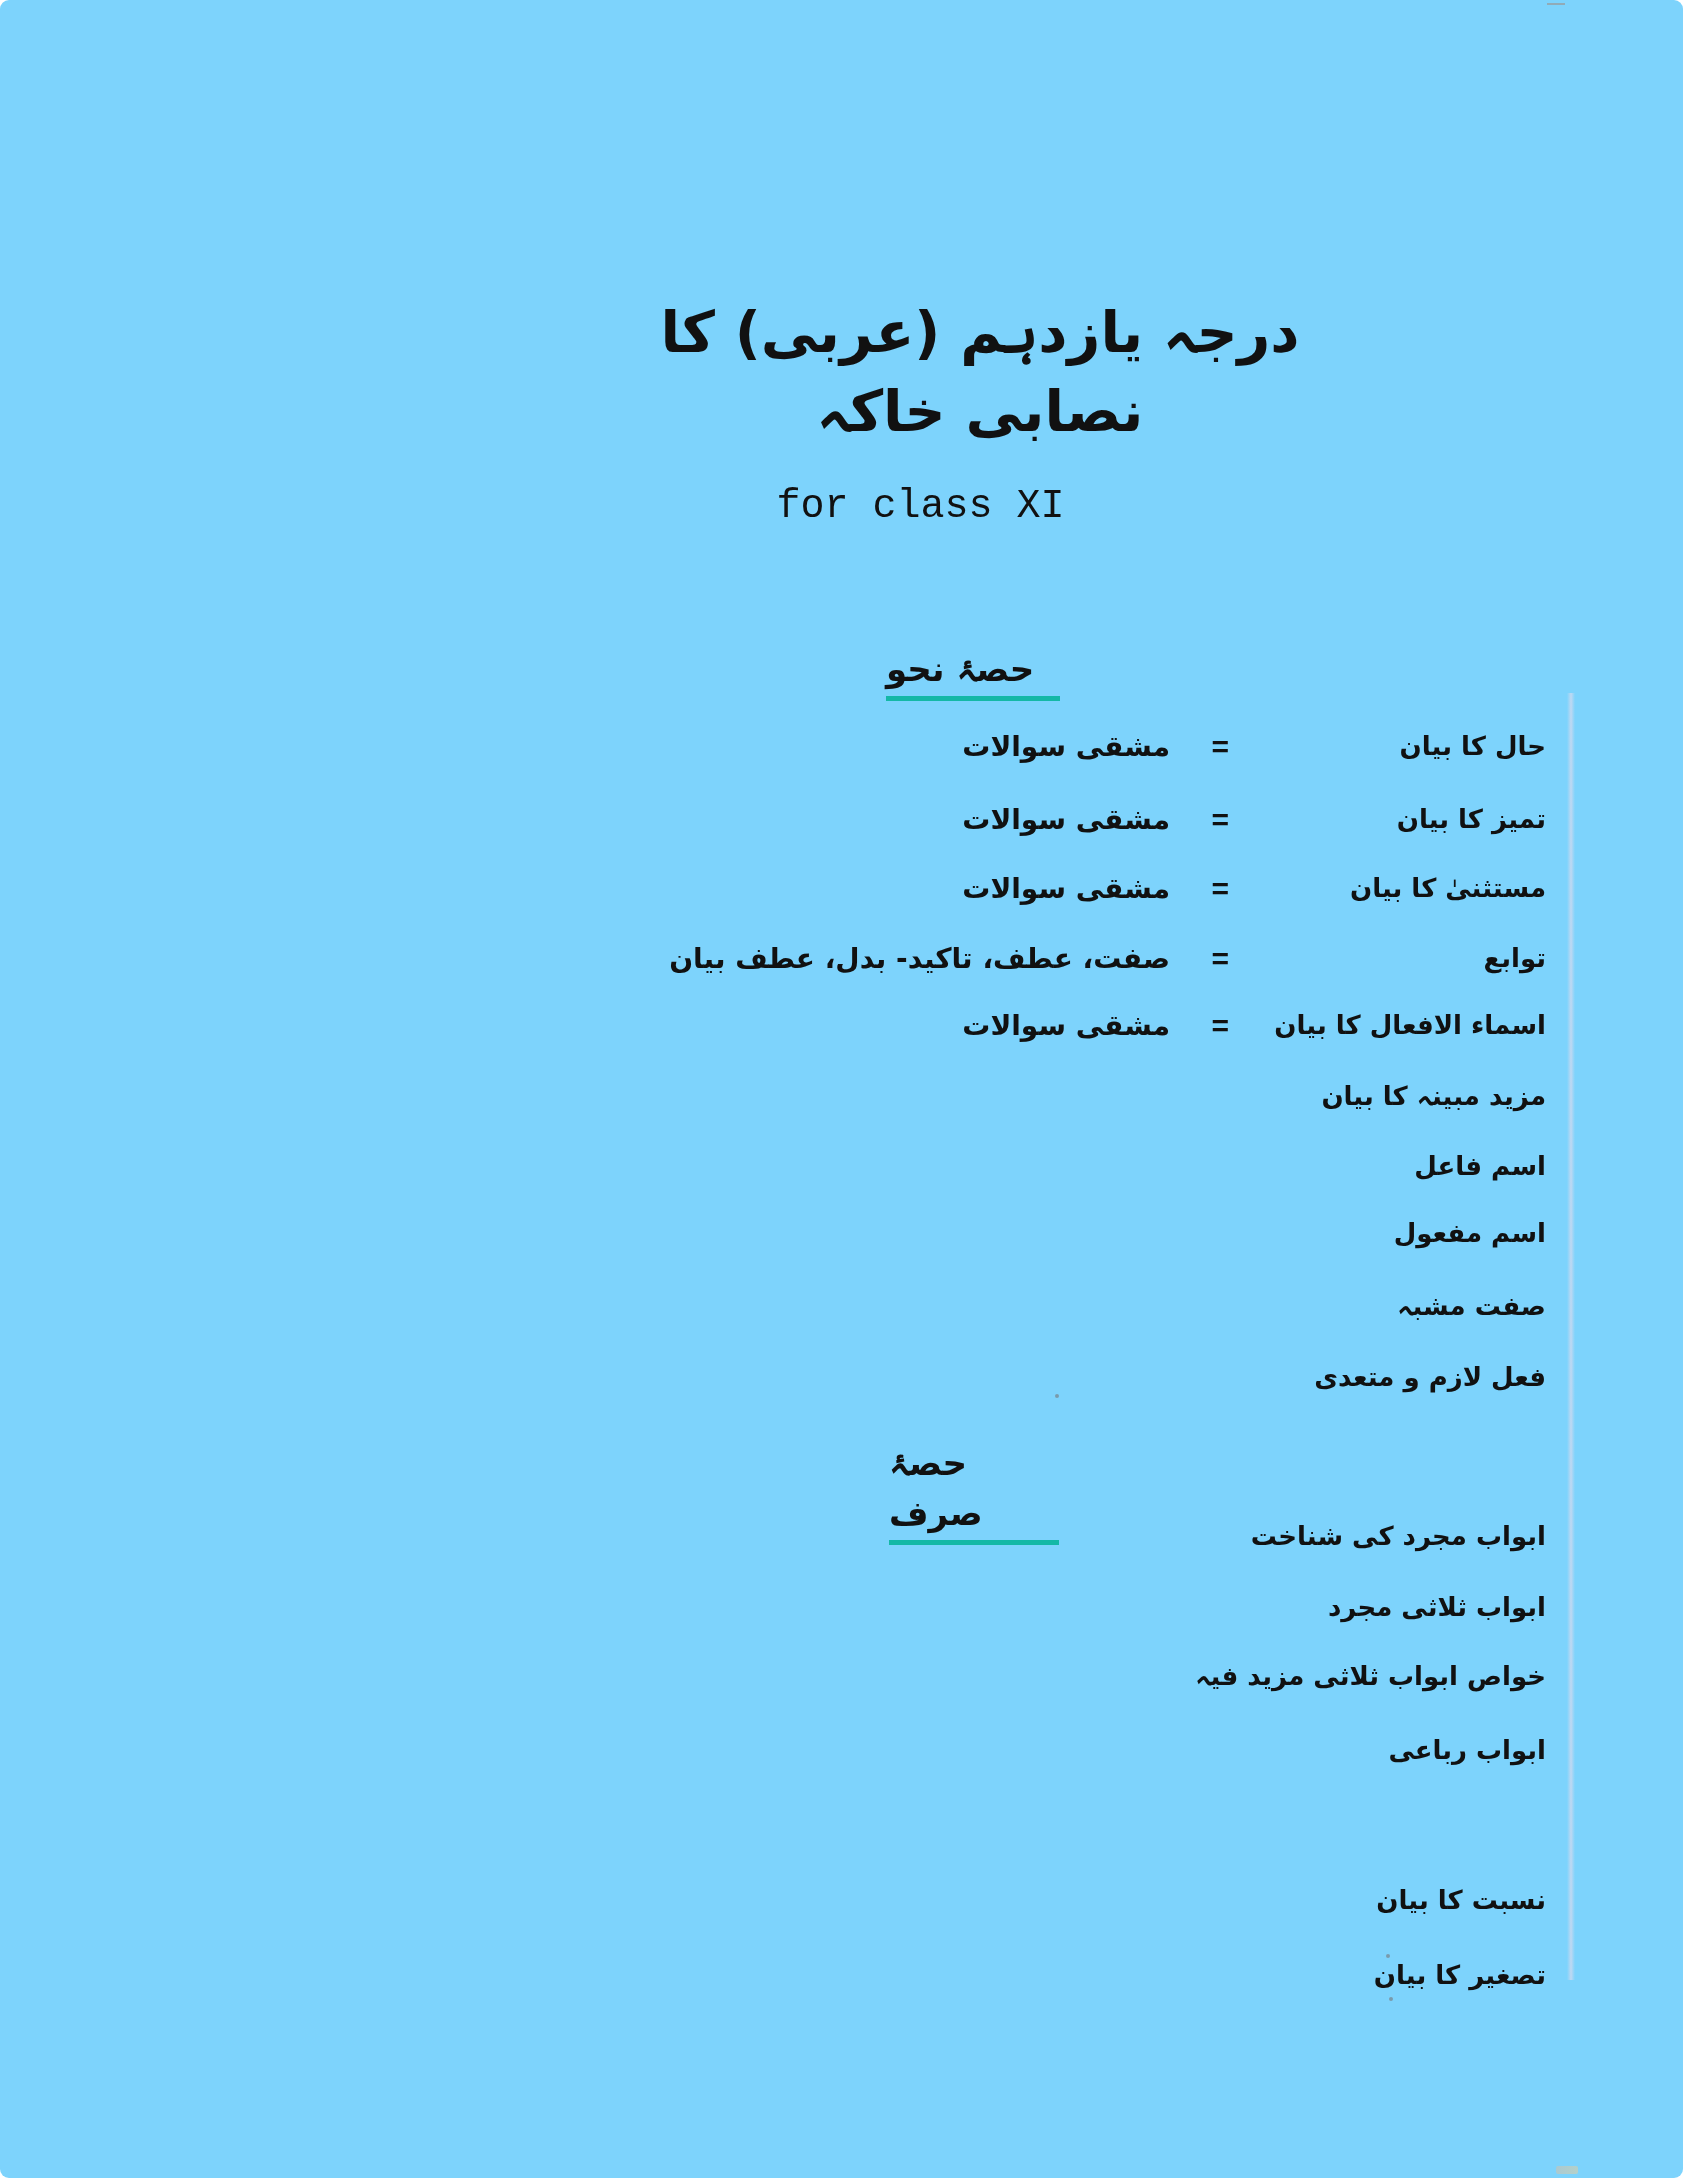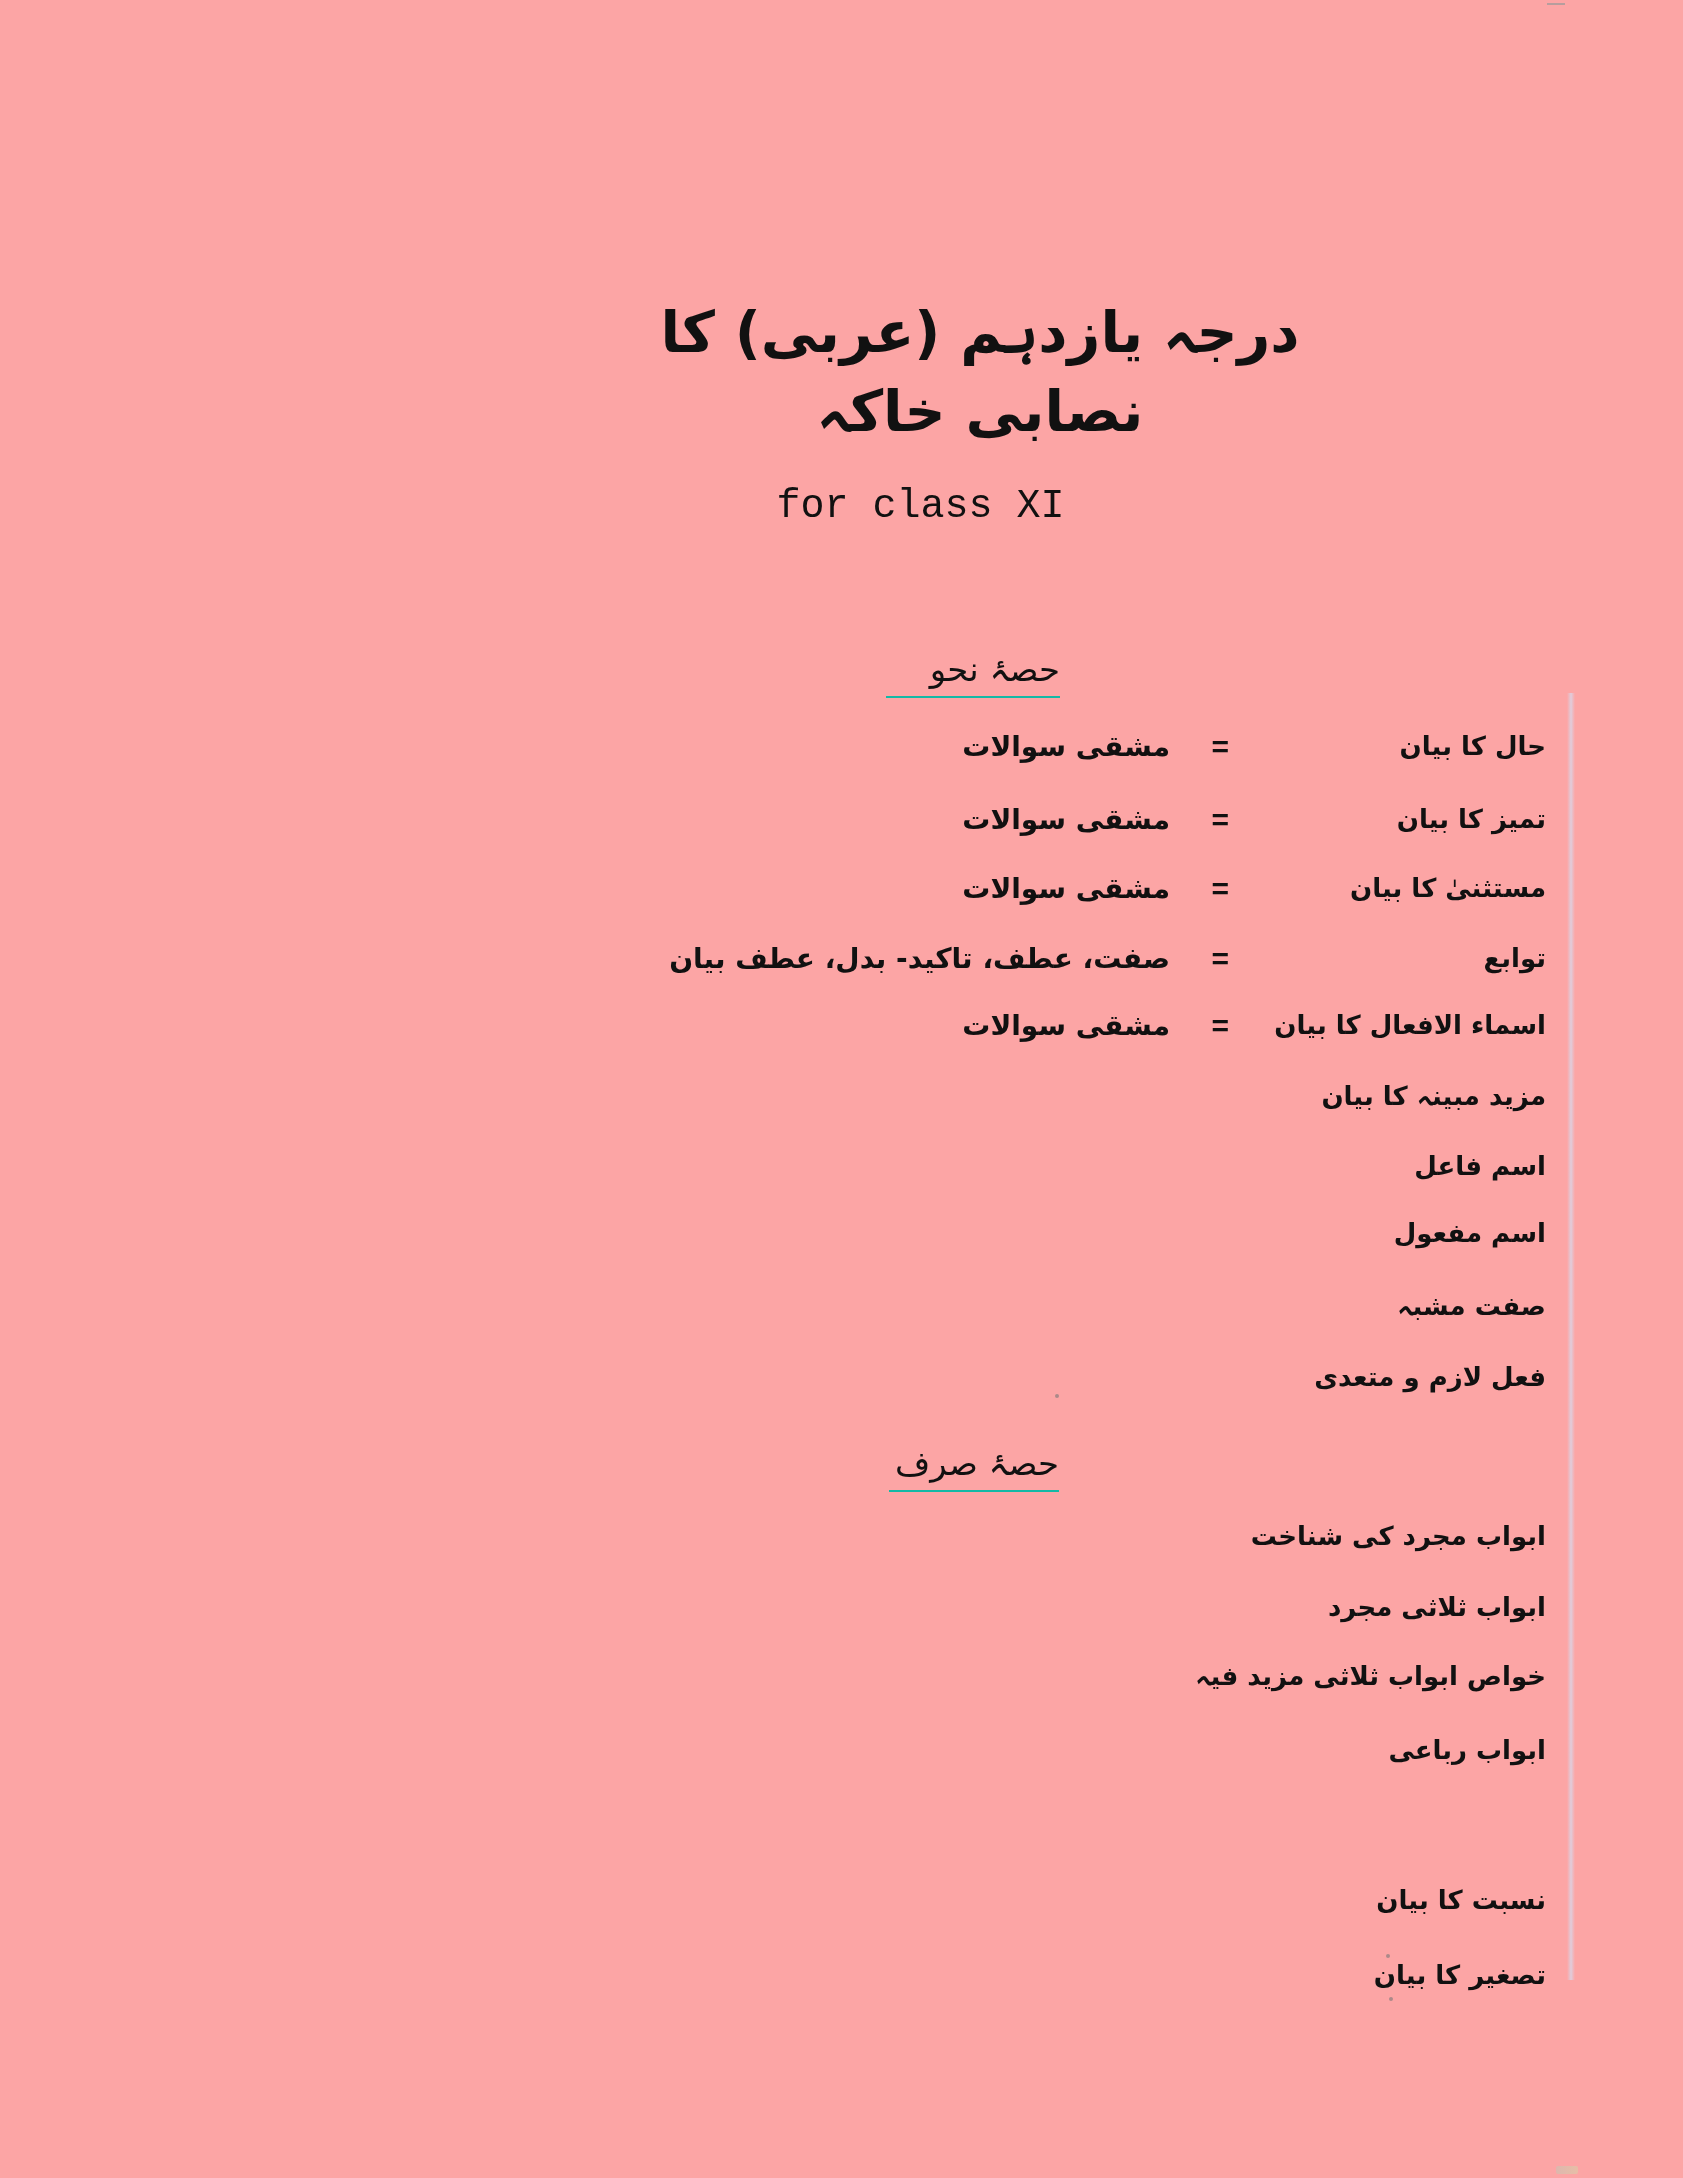--- a/index.html
+++ b/index.html
@@ -11,21 +11,22 @@
       width: 1683px;
       height: 2178px;
       position: relative;
       overflow: hidden;
       color: #111111;
       font-family: "DejaVu Sans", sans-serif;
     }
     .page {
       position: absolute;
       inset: 0;
-      background: #fca5a5;
+      background: #7dd3fc;
+      border-radius: 9px;
     }
     
     .scan-shadow {
       position: absolute;
       left: 1567px;
       top: 693px;
       width: 8px;
       height: 1287px;
       background: linear-gradient(to right, rgba(220,224,240,0.0), rgba(214,218,238,0.75), rgba(230,232,244,0.0));
     }
@@ -94,25 +95,25 @@
       font-family: Liberation Mono, monospace;
       font-size: 40px;
       line-height: 55px;
     }
 
     .section-heading {
       position: absolute;
       direction: rtl;
       font-family: "DejaVu Sans", sans-serif;
       font-size: 34px;
-      font-weight: normal;
+      font-weight: bold;
       line-height: 50px;
-      border-bottom: 2px solid #14b8a6;
+      border-bottom: 5px solid #14b8a6;
       padding-bottom: 2px;
-      text-align: right;
+      text-align: left;
     }
     .heading-nahw { left: 886px; top: 644px; width: 174px; }
     .heading-sarf { left: 889px; top: 1438px; width: 170px; }
 
     .row {
       position: absolute;
       height: 59px;
       direction: rtl;
     }
     .row .topic {

